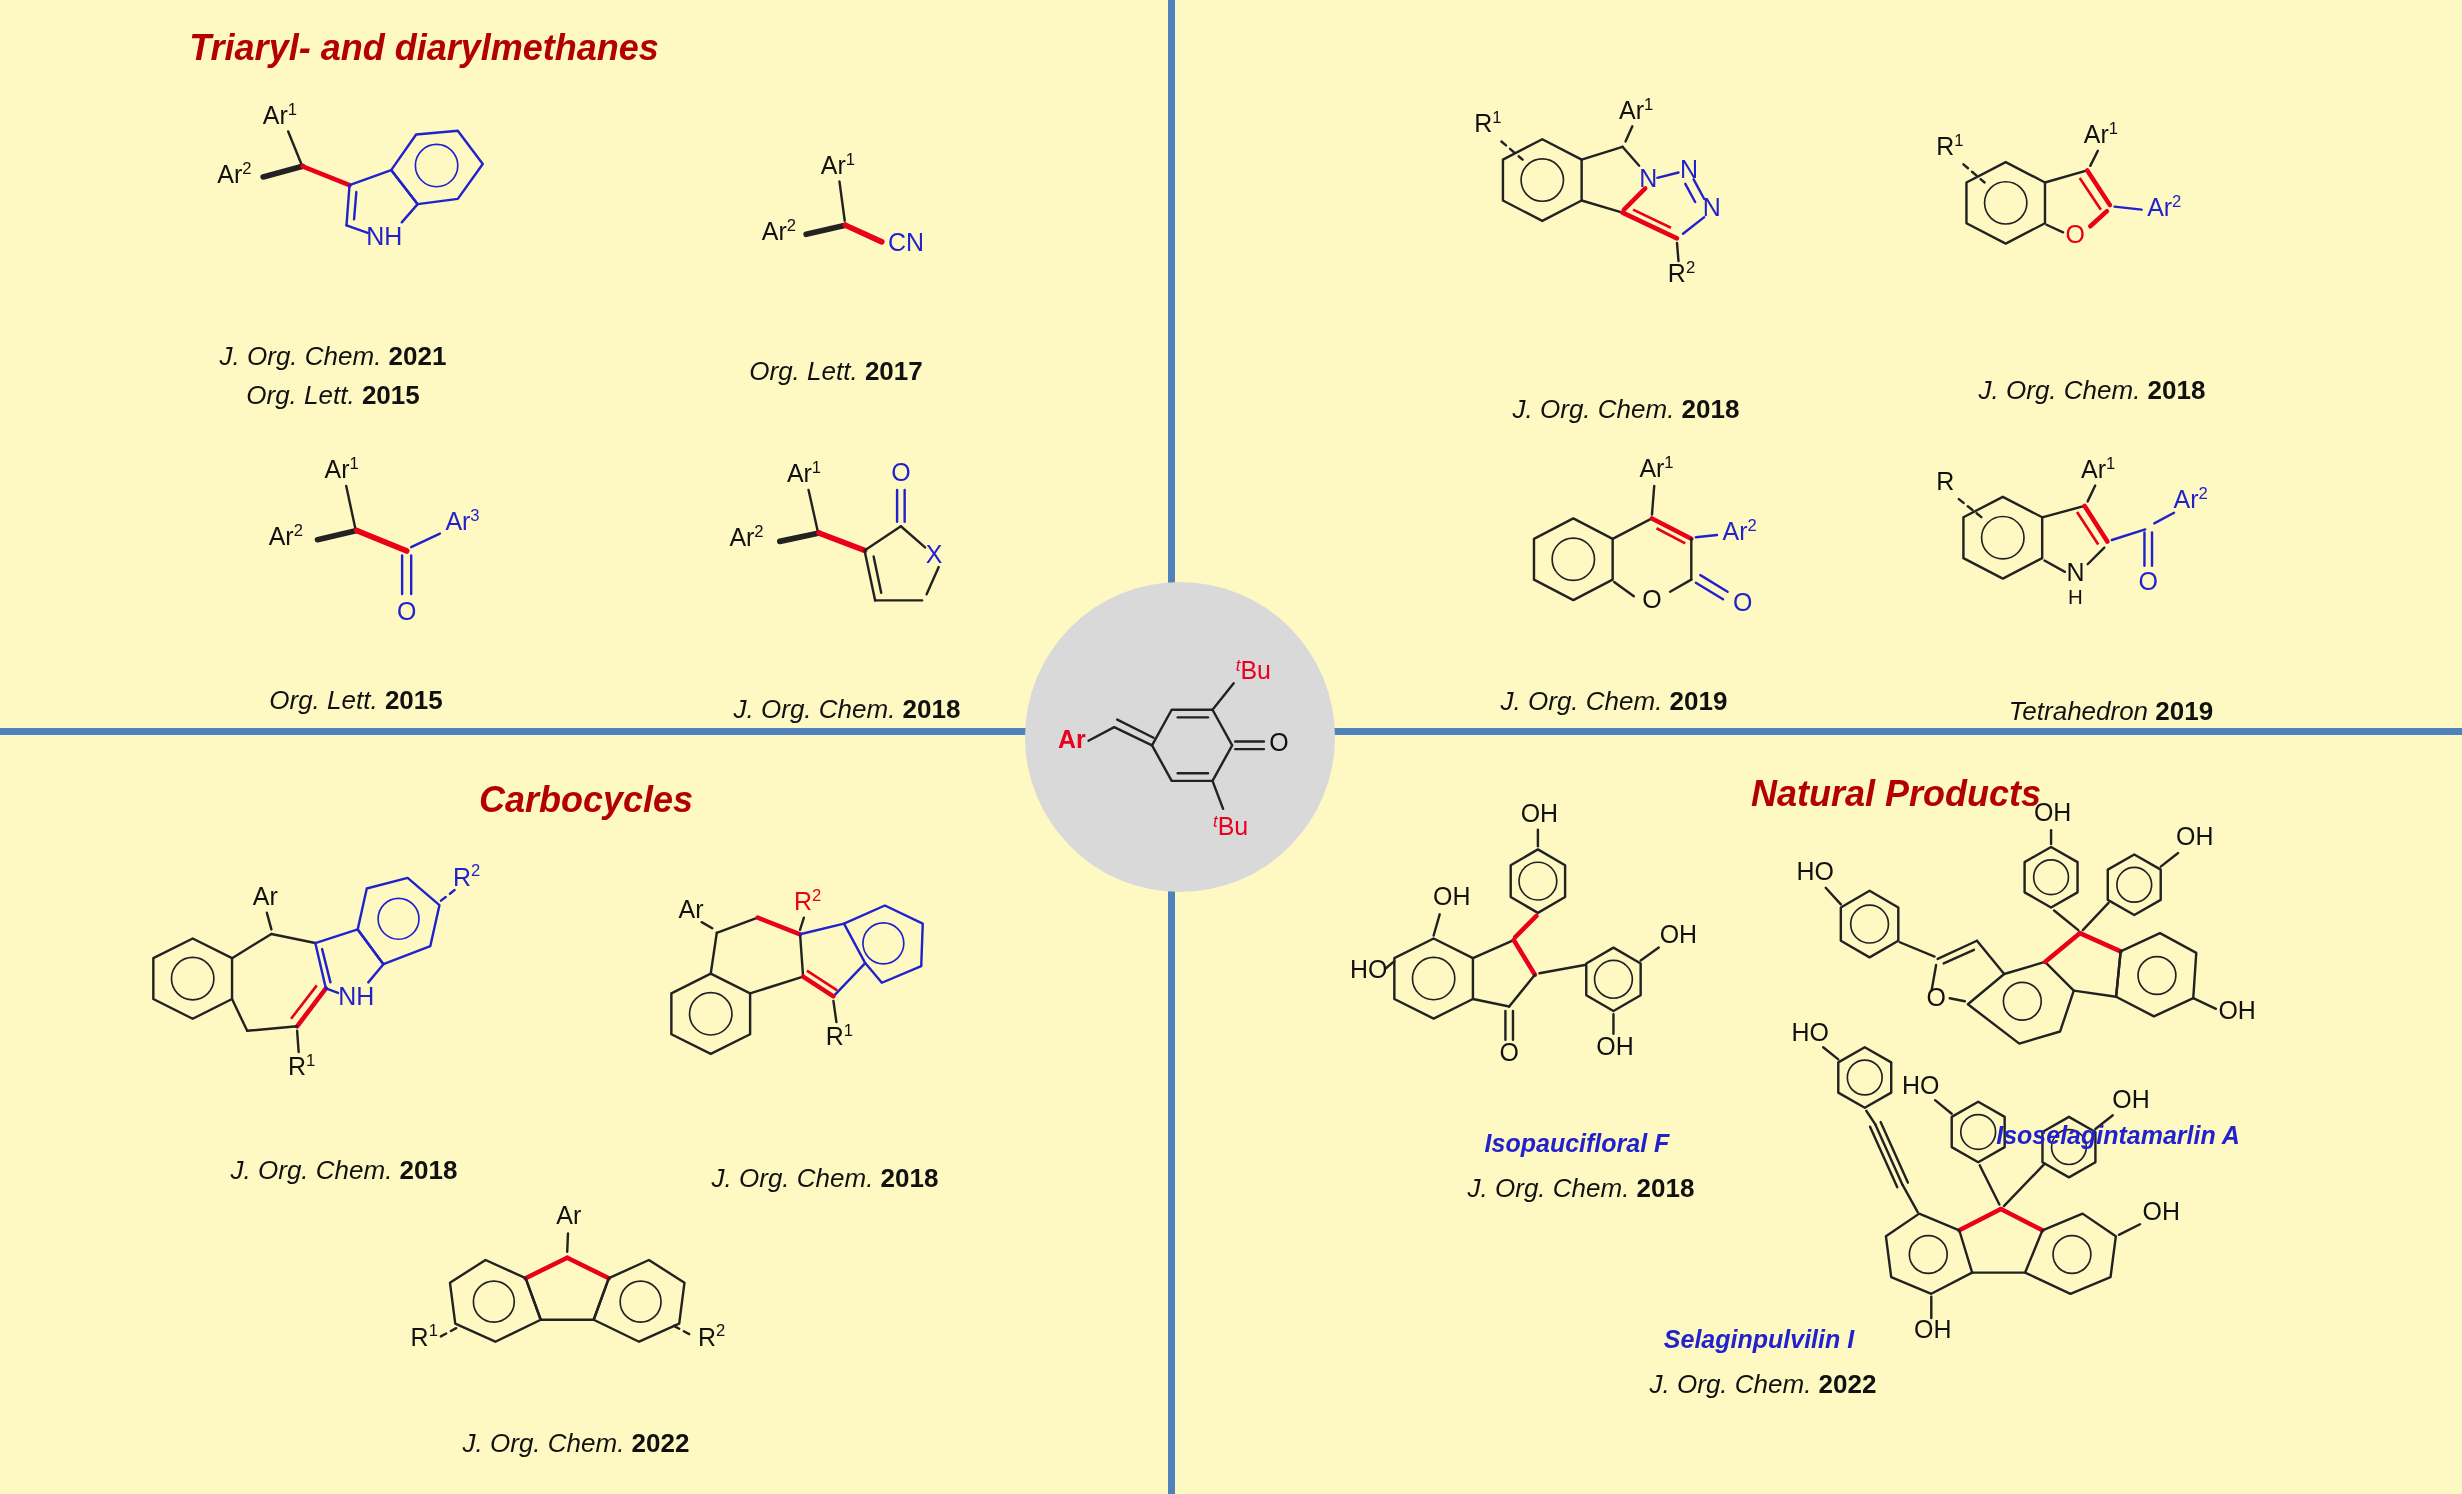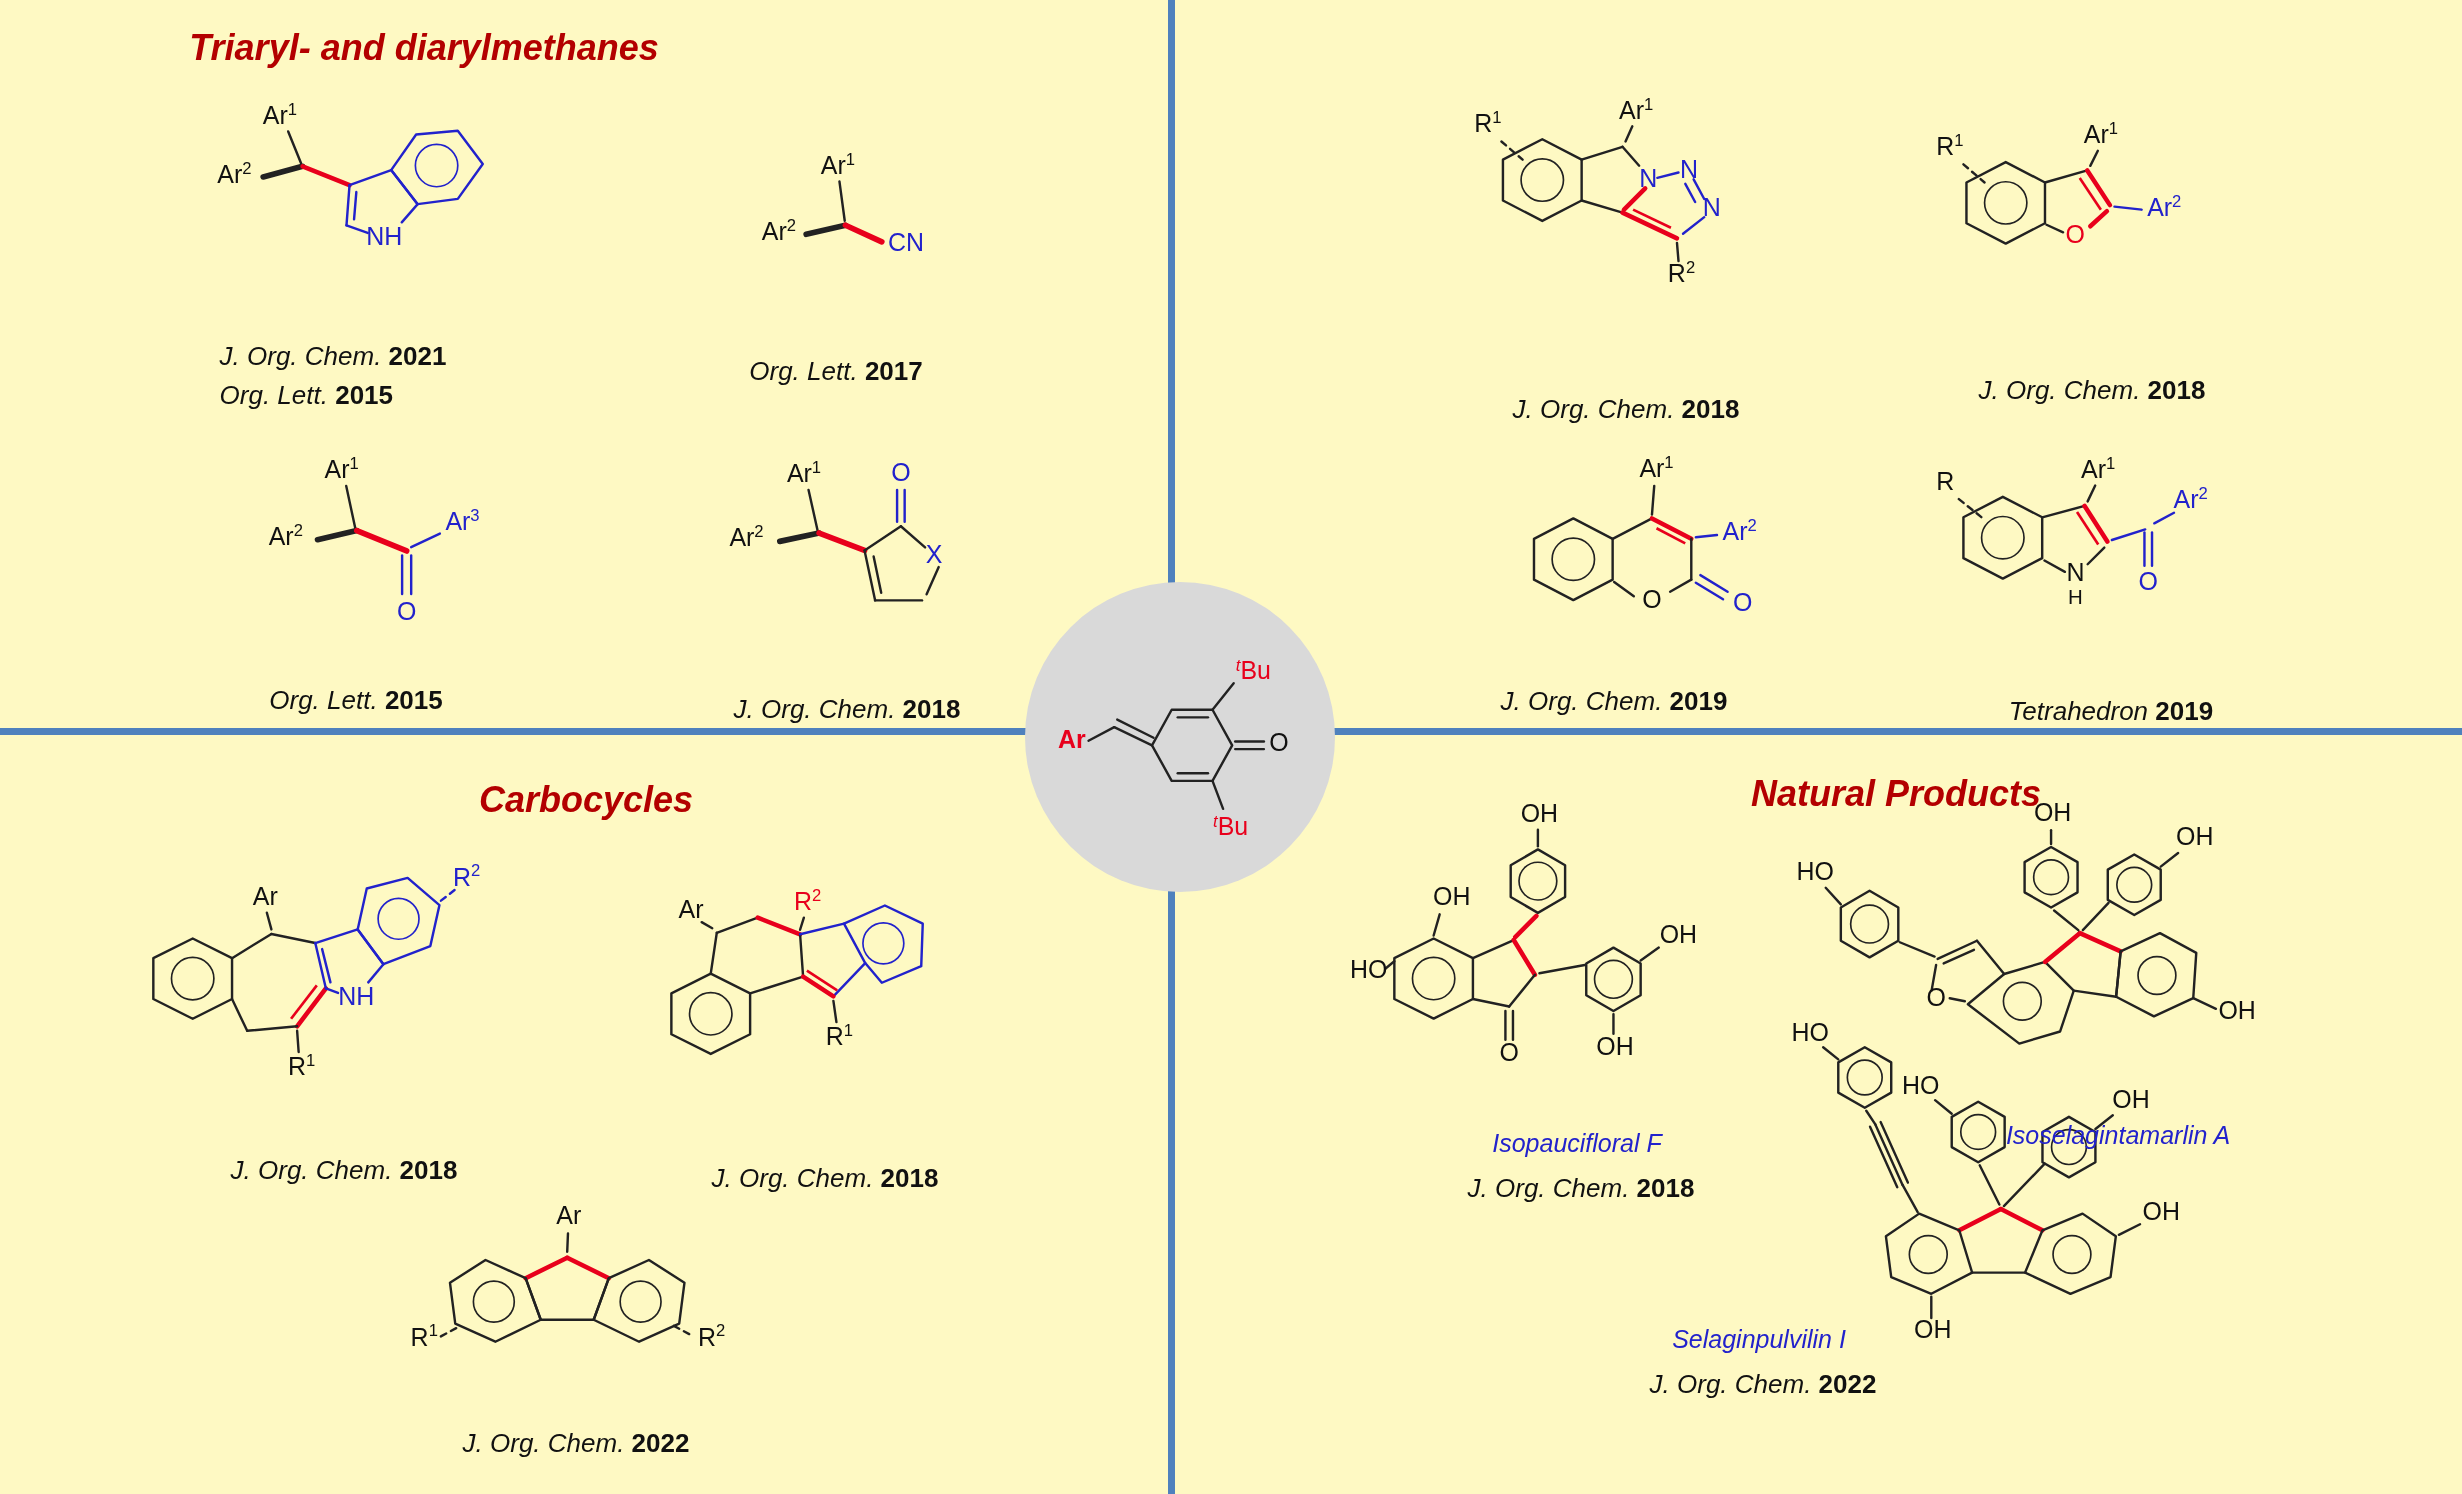--- a/index.html
+++ b/index.html
@@ -2,24 +2,24 @@
 <html style="font-size:12px"><head>
 <meta charset="utf-8">
 <style>
   *{box-sizing:border-box}
   body{margin:0;background:#ffffff;font-family:"Liberation Sans",sans-serif}
   .canvas{position:relative;width:2462px;height:1495px;background:#fef9c3;overflow:hidden}
   .divider-h{position:absolute;left:0;top:728px;width:2462px;height:6.8px;background:#4f81bd}
   .divider-v{position:absolute;left:1168px;top:0;width:6.8px;height:1495px;background:#4f81bd}
   .center-circle{position:absolute;left:1025px;top:582px;width:310px;height:310px;border-radius:50%;background:#d9d9d9;z-index:5}
   .qtitle{position:absolute;transform:translateX(-50%);font-size:36px;font-weight:bold;font-style:italic;color:#b30000;white-space:nowrap}
-  .cite{position:absolute;transform:translateX(-50%);font-size:26px;color:#111;white-space:nowrap;line-height:1.5}
+  .cite{position:absolute;transform:translateX(-50%);font-size:26px;color:#111;text-align:center;white-space:nowrap;line-height:1.5}
   .cite .j{font-style:italic}
   .cite .y{font-weight:bold}
-  .npname{position:absolute;transform:translateX(-50%);font-size:25px;font-weight:normal;font-style:italic;color:#2222cc;white-space:nowrap}
+  .npname{position:absolute;transform:translateX(-50%);font-size:25px;font-weight:bold;font-style:italic;color:#2222cc;white-space:nowrap}
   svg.mol{position:absolute;overflow:visible}
   svg text{font-family:"Liberation Sans",sans-serif;font-size:33px;fill:#111}
   svg tspan.sup{font-size:22px}
   .t-blue{fill:#2222cc}
   .t-red{fill:#e8001c}
   .small{font-size:27px}
   .b{stroke:#222;stroke-width:3.2;fill:none;stroke-linecap:round}
   .bb{stroke:#2222cc}
   .br{stroke:#e8001c;stroke-width:6}
   .br2{stroke:#e8001c;stroke-width:3.5}

